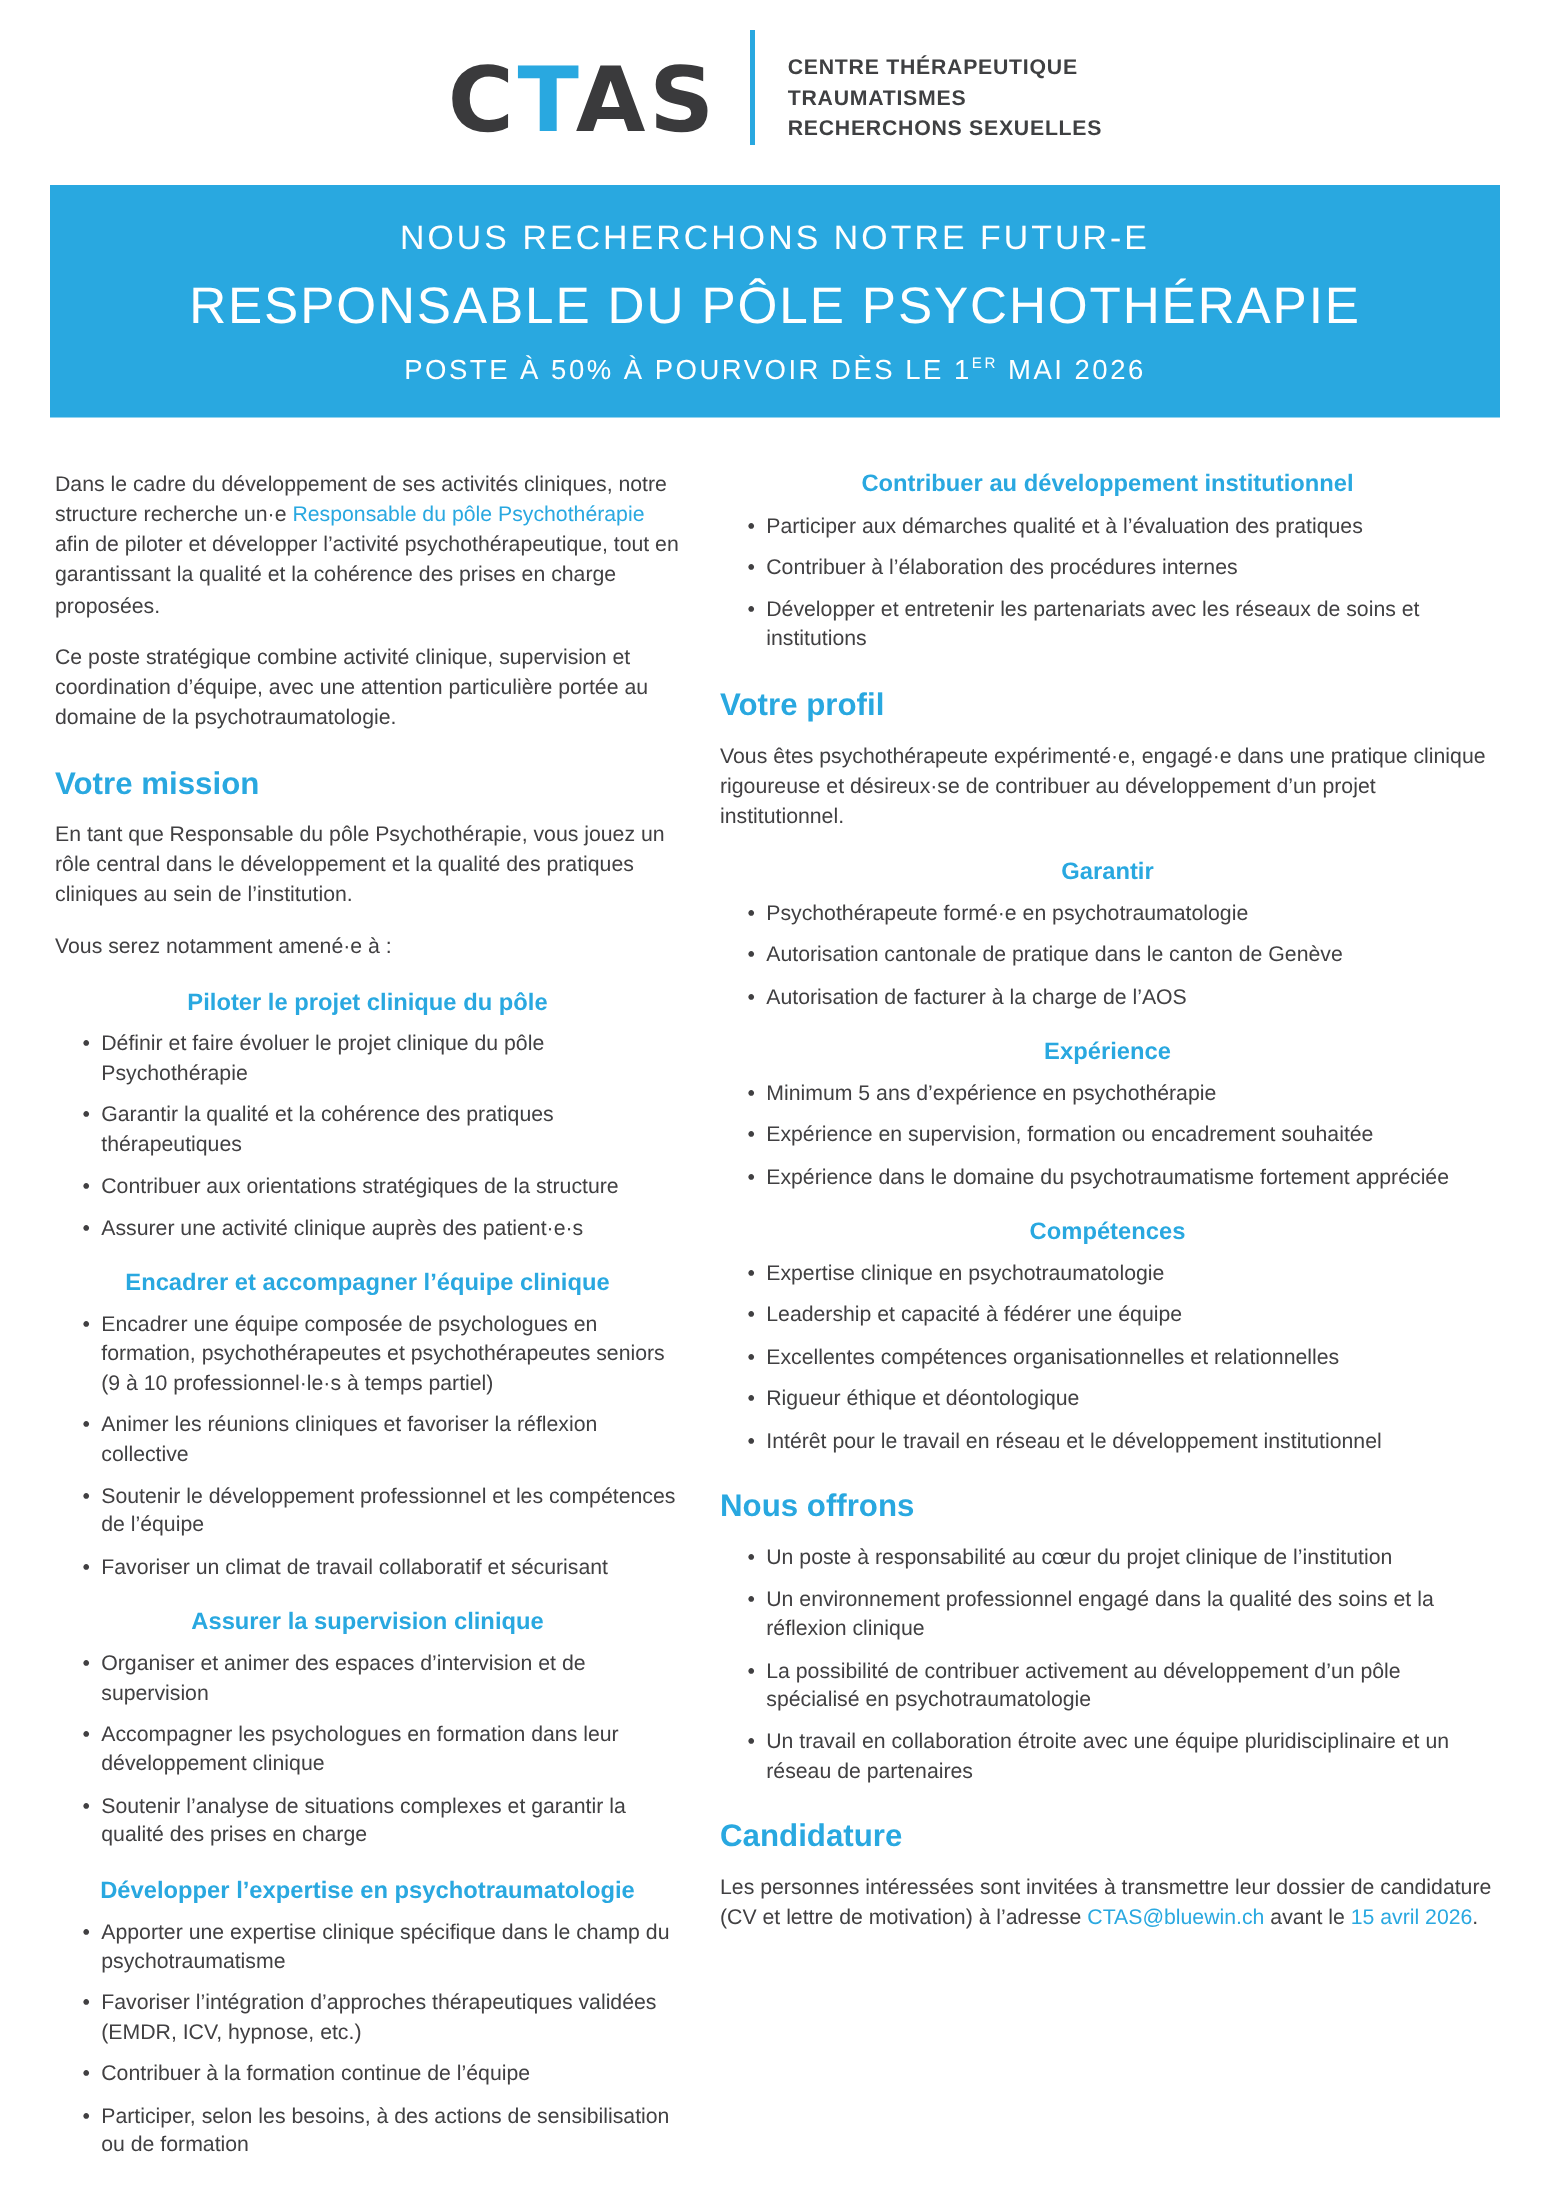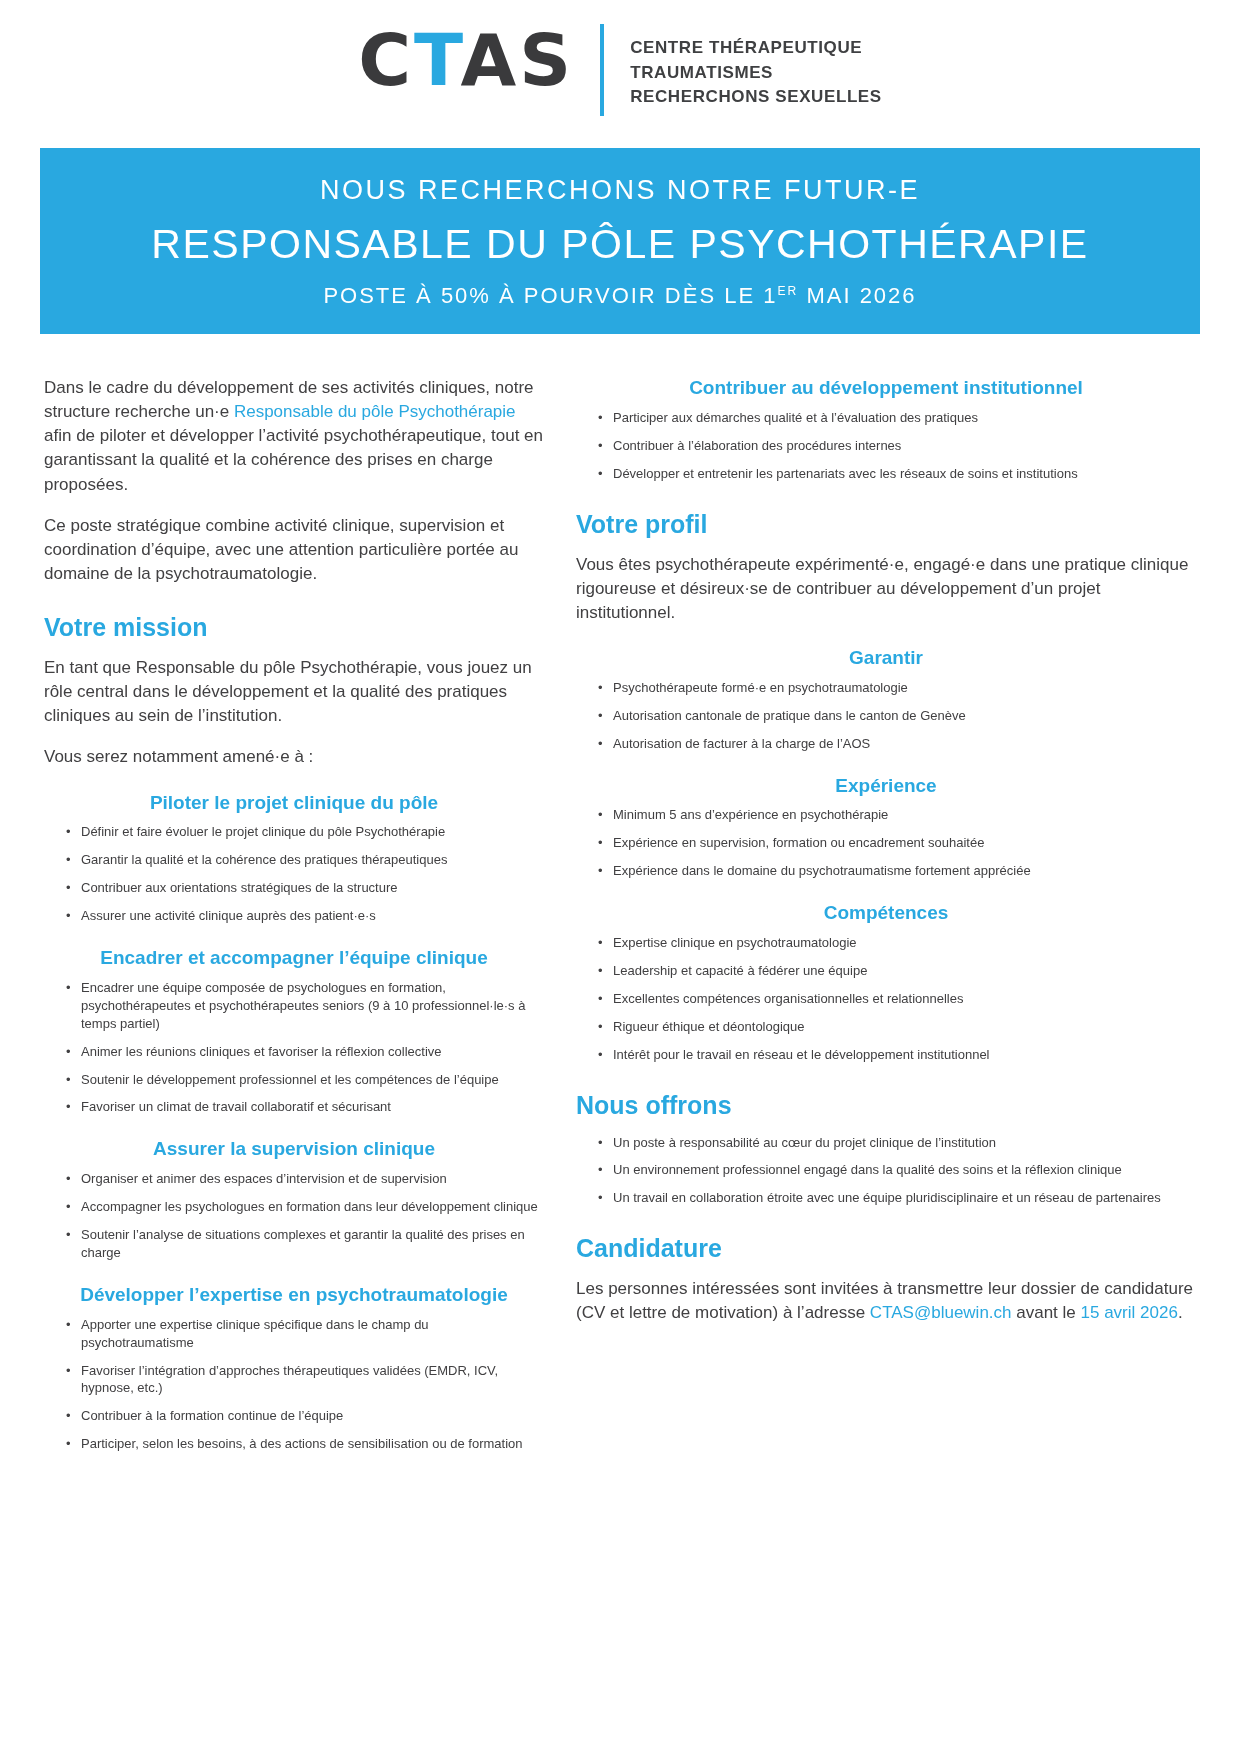--- a/index.html
+++ b/index.html
@@ -11,21 +11,21 @@
     font-family: "Liberation Sans", sans-serif;
     color: #414042;
   }
   .page { width: 1240px; min-height: 1753px; position: relative; padding-bottom: 36px; }
 
   
   .header {
     padding: 24px 0 18px 0;
     display: flex;
     justify-content: center;
-    align-items: flex-start;
+    align-items: flex-end;
     gap: 26px;
   }
   .logo-word {
     font-size: 72px;
     font-weight: 600;
     letter-spacing: 3px;
     color: #3a3a3c;
     line-height: 1;
     font-family: "DejaVu Sans", sans-serif;
   }
@@ -83,21 +83,21 @@
     line-height: 1.25;
     text-align: center;
   }
   .sub-title.first { margin-top: 0; }
 
   ul.bullets { list-style: none; margin: 0 0 4px 0; padding: 0 0 0 22px; }
   ul.bullets li {
     position: relative;
     padding-left: 15px;
     margin-bottom: 10px;
-    font-size: 13px;
+    font-size: 17px;
     line-height: 1.38;
   }
   ul.bullets li::before {
     content: "\2022";
     position: absolute;
     left: 0;
     top: 0;
   }
 
   .email-link { color: var(--accent); text-decoration: none; }
@@ -197,20 +197,21 @@
           <li>Leadership et capacité à fédérer une équipe</li>
           <li>Excellentes compétences organisationnelles et relationnelles</li>
           <li>Rigueur éthique et déontologique</li>
           <li>Intérêt pour le travail en réseau et le développement institutionnel</li>
         </ul>
 
       <h2 class="section-title">Nous offrons</h2>
       <ul class="bullets">
           <li>Un poste à responsabilité au cœur du projet clinique de l’institution</li>
           <li>Un environnement professionnel engagé dans la qualité des soins et la réflexion clinique</li>
+          <li>La possibilité de contribuer activement au développement d’un pôle spécialisé en psychotraumatologie</li>
           <li>Un travail en collaboration étroite avec une équipe pluridisciplinaire et un réseau de partenaires</li>
         </ul>
 
       <h2 class="section-title">Candidature</h2>
       <p><span>Les personnes intéressées sont invitées à transmettre leur dossier de candidature (CV et lettre de motivation) à l’adresse </span><a href="#" class="email-link">CTAS@bluewin.ch</a><span> avant le </span><span class="date-accent">15 avril 2026</span><span>.</span></p>
     </div>
 
   </div>
 
 </div>

